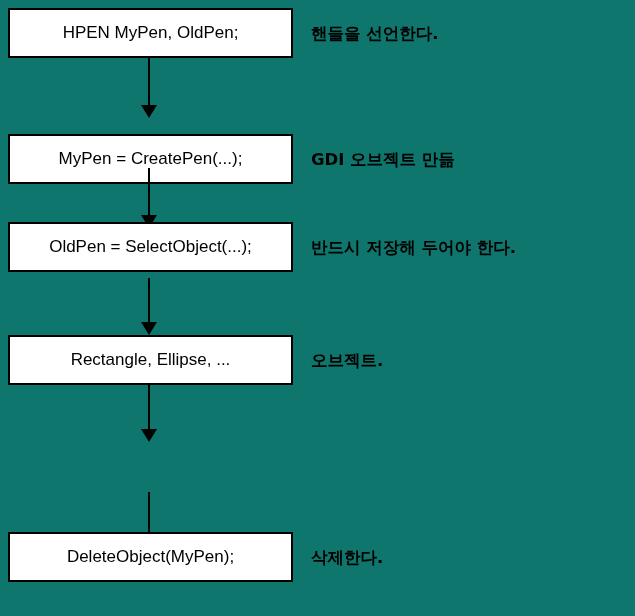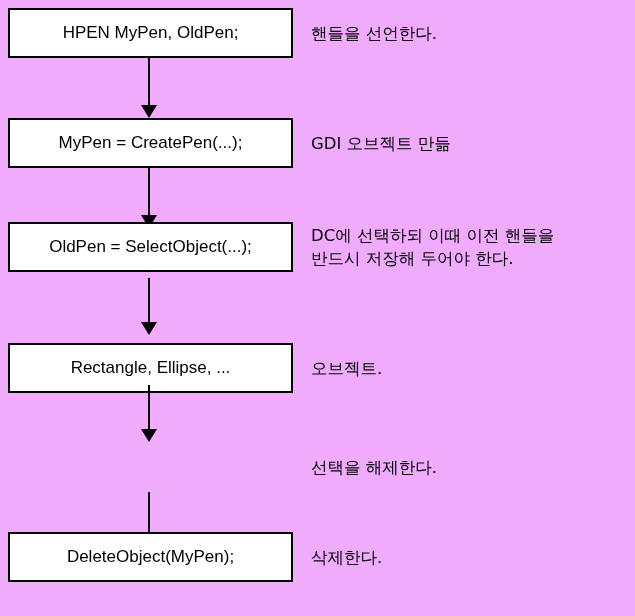--- a/index.html
+++ b/index.html
@@ -5,21 +5,21 @@
 <style>
   html, body {
     margin: 0;
     padding: 0;
     background: #ffffff;
   }
   #canvas {
     position: relative;
     width: 635px;
     height: 616px;
-    background: #f0abfc;
+    background: #0f766e;
     overflow: hidden;
     font-family: "Liberation Sans", sans-serif;
   }
   .flow-row {
     position: absolute;
     left: 0;
     width: 635px;
     height: 50px;
   }
   .flow-box {
@@ -46,20 +46,21 @@
   .flow-note {
     position: absolute;
     left: 311px;
     top: 0;
     width: 320px;
     height: 50px;
     display: flex;
     flex-direction: column;
     align-items: flex-start;
     justify-content: center;
+    font-weight: bold;
   }
   .flow-note-line {
     font-family: "DejaVu Sans", sans-serif;
     font-size: 16.5px;
     line-height: 23px;
     color: #000000;
     white-space: nowrap;
   }
   .flow-arrow {
     position: absolute;
@@ -92,61 +93,57 @@
         <span class="flow-box-label">HPEN MyPen, OldPen;</span>
       </div>
       <div class="flow-note">
         <div class="flow-note-line">핸들을 선언한다.</div>
       </div>
     </div>
     <div class="flow-arrow" style="top: 58px; height: 60px;">
       <div class="arrow-shaft" style="height: 48px;"></div>
       <div class="arrow-head" style="top: 47px;"></div>
     </div>
-    <div class="flow-row" style="top: 118px;">
+    <div class="flow-row" style="top: 134px;">
       <div class="flow-box">
         <span class="flow-box-label">MyPen = CreatePen(...);</span>
       </div>
       <div class="flow-note">
         <div class="flow-note-line">GDI 오브젝트 만듦</div>
       </div>
     </div>
     <div class="flow-arrow" style="top: 168px; height: 60px;">
       <div class="arrow-shaft" style="height: 48px;"></div>
       <div class="arrow-head" style="top: 47px;"></div>
     </div>
     <div class="flow-row" style="top: 222px;">
       <div class="flow-box">
         <span class="flow-box-label">OldPen = SelectObject(...);</span>
       </div>
       <div class="flow-note">
-        <div class="flow-note-line">DC에 선택하되 이때 이전 핸들을</div>
         <div class="flow-note-line">반드시 저장해 두어야 한다.</div>
       </div>
     </div>
     <div class="flow-arrow" style="top: 278px; height: 57px;">
       <div class="arrow-shaft" style="height: 45px;"></div>
       <div class="arrow-head" style="top: 44px;"></div>
     </div>
-    <div class="flow-row" style="top: 343px;">
+    <div class="flow-row" style="top: 335px;">
       <div class="flow-box">
         <span class="flow-box-label">Rectangle, Ellipse, ...</span>
       </div>
       <div class="flow-note">
         <div class="flow-note-line">오브젝트.</div>
       </div>
     </div>
     <div class="flow-arrow" style="top: 385px; height: 57px;">
       <div class="arrow-shaft" style="height: 45px;"></div>
       <div class="arrow-head" style="top: 44px;"></div>
     </div>
     <div class="flow-row" style="top: 442px;">
-      <div class="flow-note">
-        <div class="flow-note-line">선택을 해제한다.</div>
-      </div>
     </div>
     <div class="flow-arrow" style="top: 492px; height: 58px;">
       <div class="arrow-shaft" style="height: 46px;"></div>
       <div class="arrow-head" style="top: 45px;"></div>
     </div>
     <div class="flow-row" style="top: 532px; padding-left: 35px;">
       <div class="flow-box">
         <span class="flow-box-label">DeleteObject(MyPen);</span>
       </div>
       <div class="flow-note">

